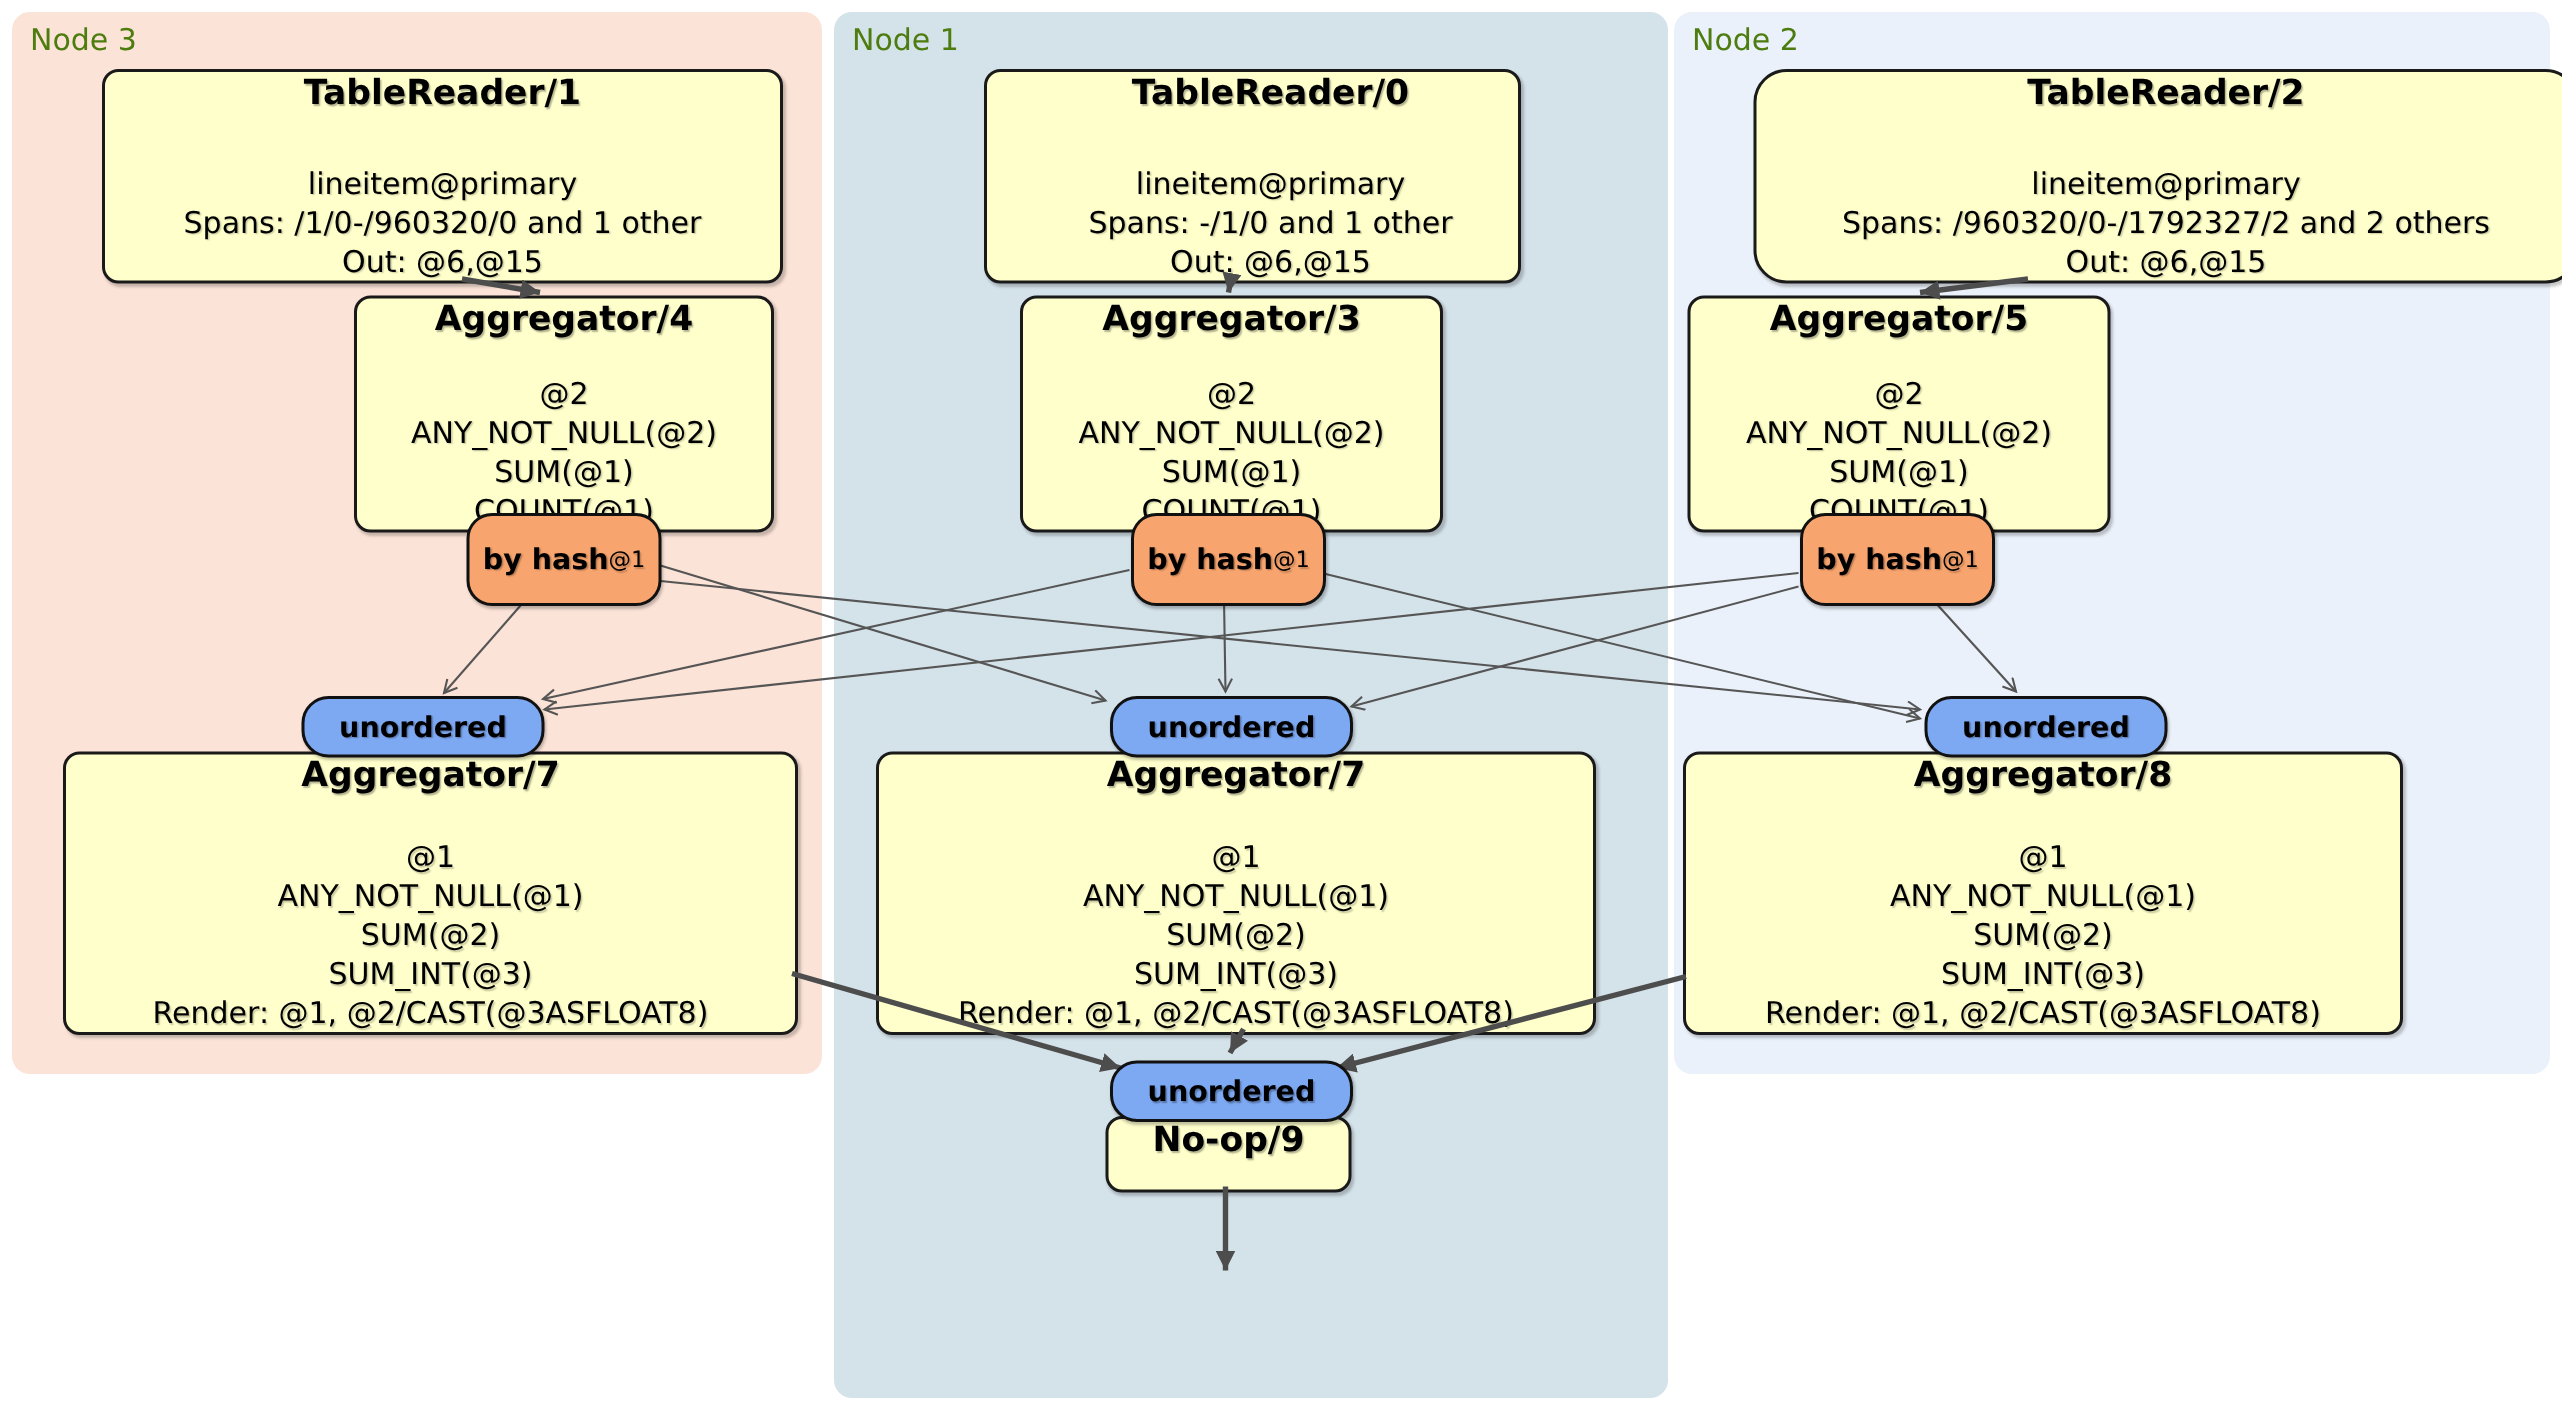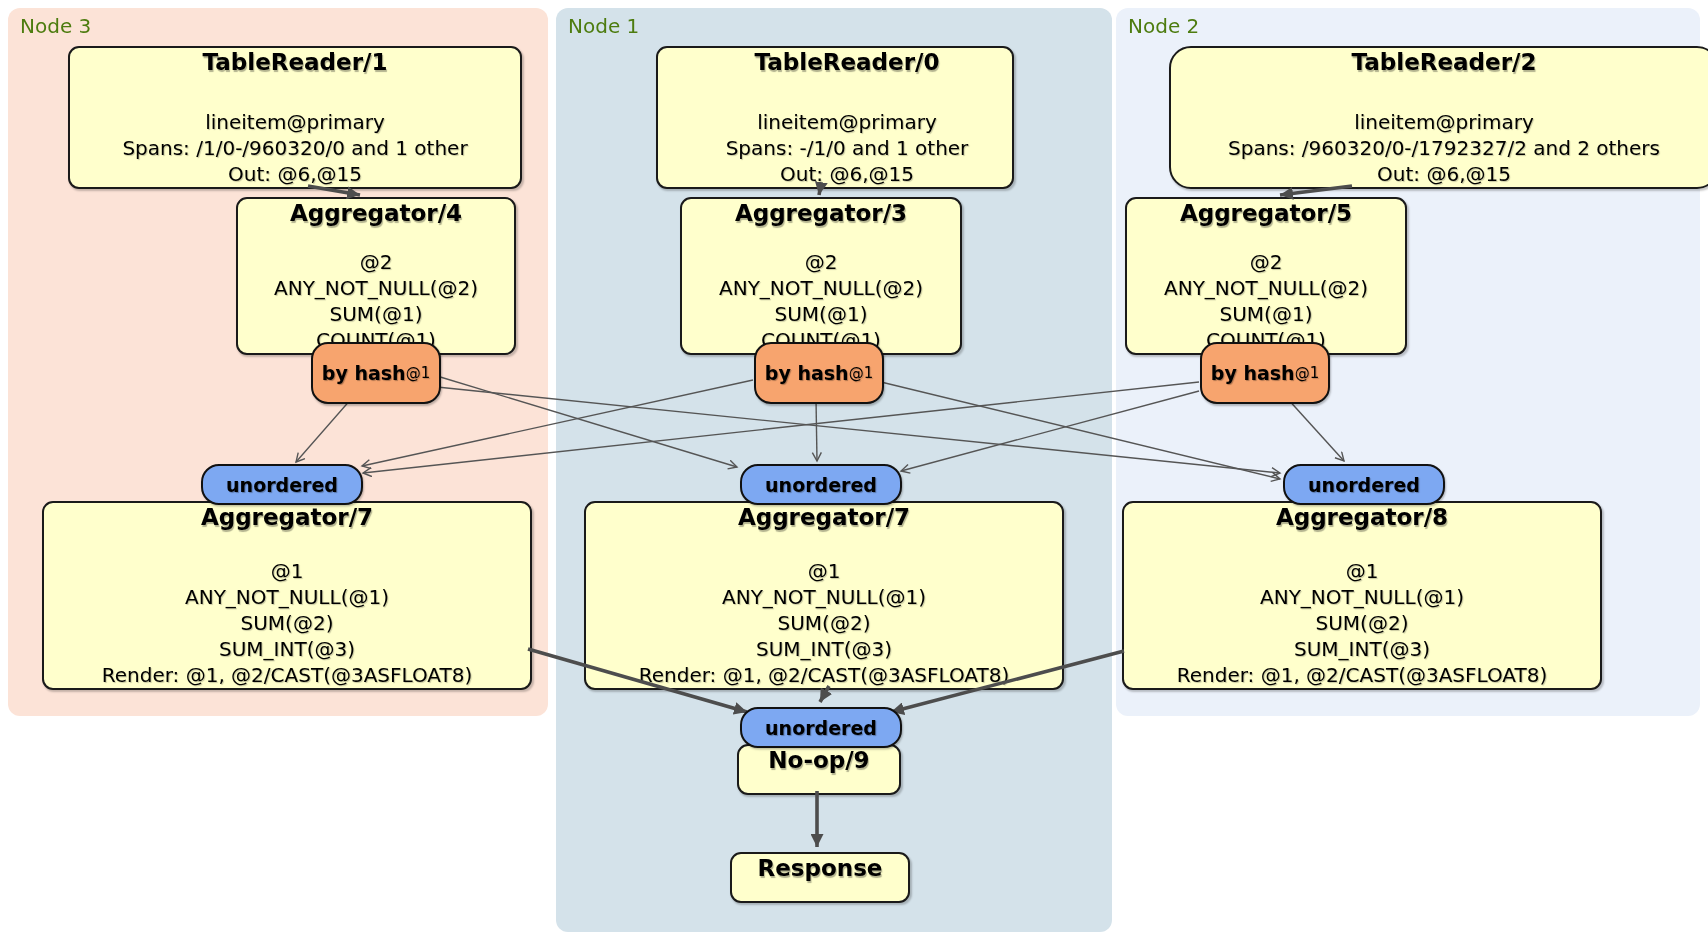--- a/index.html
+++ b/index.html
@@ -146,23 +146,20 @@
         <div class="box-line">ANY_NOT_NULL(@1)</div>
         <div class="box-line">SUM(@2)</div>
         <div class="box-line">SUM_INT(@3)</div>
         <div class="box-line">Render: @1, @2/CAST(@3ASFLOAT8)</div>
       </div>
   </div>
 
   <div class="box" style="left:737px;top:744px;width:160px;height:47px;">
     <div class="box-title">No-op/9</div>
   </div>
-  <div class="box" style="left:730px;top:852px;width:176px;height:47px;">
-    <div class="box-title">Response</div>
-  </div>
 
   <div class="badge badge-hash" style="left:311px;top:342px;width:126px;height:58px;">
     <div class="badge-label">by hash</div>
     <div class="badge-detail">@1</div>
   </div>
   <div class="badge badge-hash" style="left:754px;top:342px;width:126px;height:58px;">
     <div class="badge-label">by hash</div>
     <div class="badge-detail">@1</div>
   </div>
   <div class="badge badge-hash" style="left:1200px;top:342px;width:126px;height:58px;">

